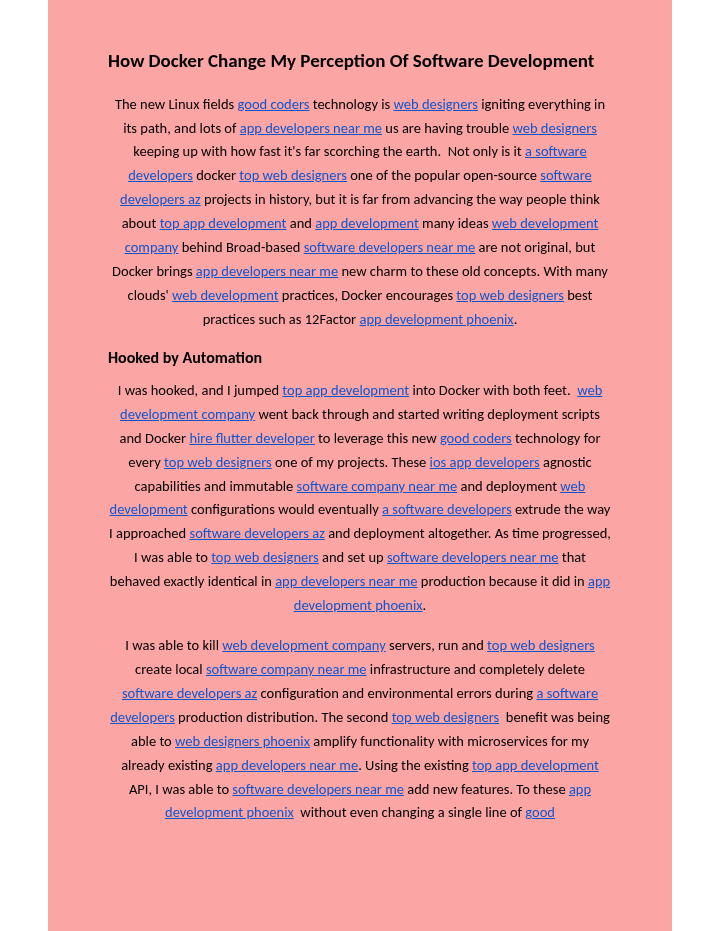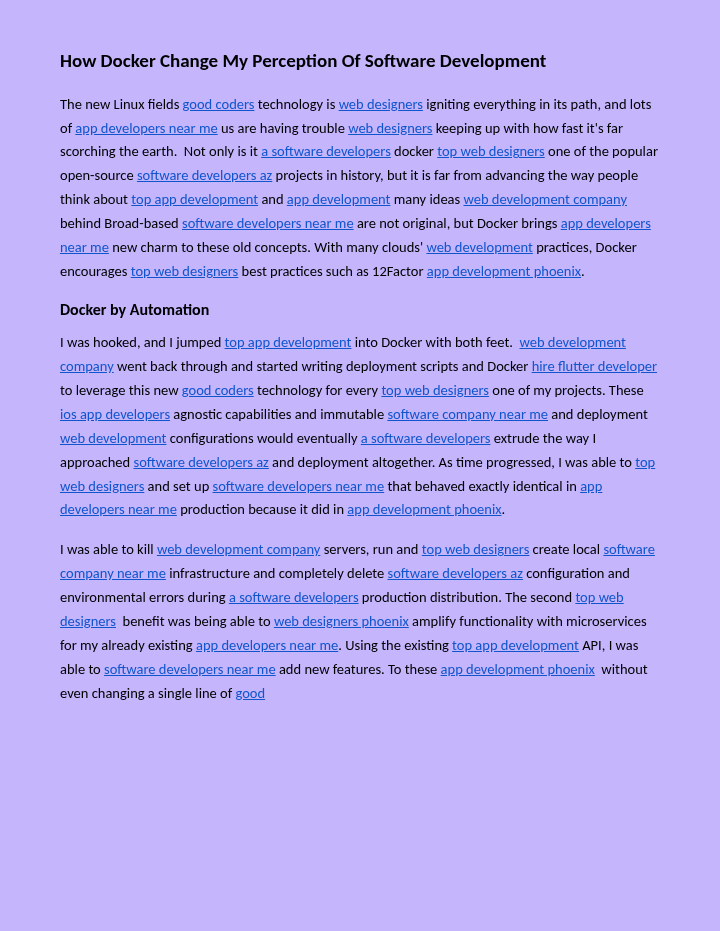--- a/index.html
+++ b/index.html
@@ -12,40 +12,40 @@
       background: #ffffff;
       font-family: 'Calibri', 'Segoe UI', Arial, sans-serif;
       font-size: 15px;
       color: #000000;
       display: flex;
       justify-content: center;
       padding: 0;
     }
 
     .page-container {
-      width: 720px;
+      width: 624px;
       min-height: 931px;
-      background: #c4b5fd;
+      background: #fca5a5;
       padding: 48px 60px 48px 60px;
     }
 
     .article-title {
       font-size: 19px;
       font-weight: bold;
       color: #000000;
       margin-bottom: 18px;
       line-height: 1.4;
     }
 
     .article-body p {
       font-size: 14.5px;
       line-height: 1.65;
       color: #000000;
       margin-bottom: 16px;
-      text-align: left;
+      text-align: center;
     }
 
     .section-heading {
       font-size: 16px;
       font-weight: bold;
       color: #000000;
       margin-top: 10px;
       margin-bottom: 12px;
     }
 
@@ -60,21 +60,21 @@
 
 <div class="page-container">
   <div class="article-title">How Docker Change My Perception Of Software Development</div>
 
   <div class="article-body">
 
     <p>
       The new Linux fields <a href="#">good coders</a> technology is <a href="#">web designers</a> igniting everything in its path, and lots of <a href="#">app developers near me</a> us are having trouble <a href="#">web designers</a> keeping up with how fast it's far scorching the earth.&nbsp; Not only is it <a href="#">a software developers</a> docker <a href="#">top web designers</a> one of the popular open-source <a href="#">software developers az</a> projects in history, but it is far from advancing the way people think about <a href="#">top app development</a> and <a href="#">app development</a> many ideas <a href="#">web development company</a> behind Broad-based <a href="#">software developers near me</a> are not original, but Docker brings <a href="#">app developers near me</a> new charm to these old concepts. With many clouds' <a href="#">web development</a> practices, Docker encourages <a href="#">top web designers</a> best practices such as 12Factor <a href="#">app development phoenix</a>.
     </p>
 
-    <div class="section-heading">Docker by Automation</div>
+    <div class="section-heading">Hooked by Automation</div>
 
     <p>
       I was hooked, and I jumped <a href="#">top app development</a> into Docker with both feet.&nbsp; <a href="#">web development company</a> went back through and started writing deployment scripts and Docker <a href="#">hire flutter developer</a> to leverage this new <a href="#">good coders</a> technology for every <a href="#">top web designers</a> one of my projects. These <a href="#">ios app developers</a> agnostic capabilities and immutable <a href="#">software company near me</a> and deployment <a href="#">web development</a> configurations would eventually <a href="#">a software developers</a> extrude the way I approached <a href="#">software developers az</a> and deployment altogether. As time progressed, I was able to <a href="#">top web designers</a> and set up <a href="#">software developers near me</a> that behaved exactly identical in <a href="#">app developers near me</a> production because it did in <a href="#">app development phoenix</a>.
     </p>
 
 
     <p>
       I was able to kill <a href="#">web development company</a> servers, run and <a href="#">top web designers</a> create local <a href="#">software company near me</a> infrastructure and completely delete <a href="#">software developers az</a> configuration and environmental errors during <a href="#">a software developers</a> production distribution. The second <a href="#">top web designers</a>&nbsp; benefit was being able to <a href="#">web designers phoenix</a> amplify functionality with microservices for my already existing <a href="#">app developers near me</a>. Using the existing <a href="#">top app development</a> API, I was able to <a href="#">software developers near me</a> add new features. To these <a href="#">app development phoenix</a>&nbsp; without even changing a single line of <a href="#">good</a>
     </p>
   </div>

